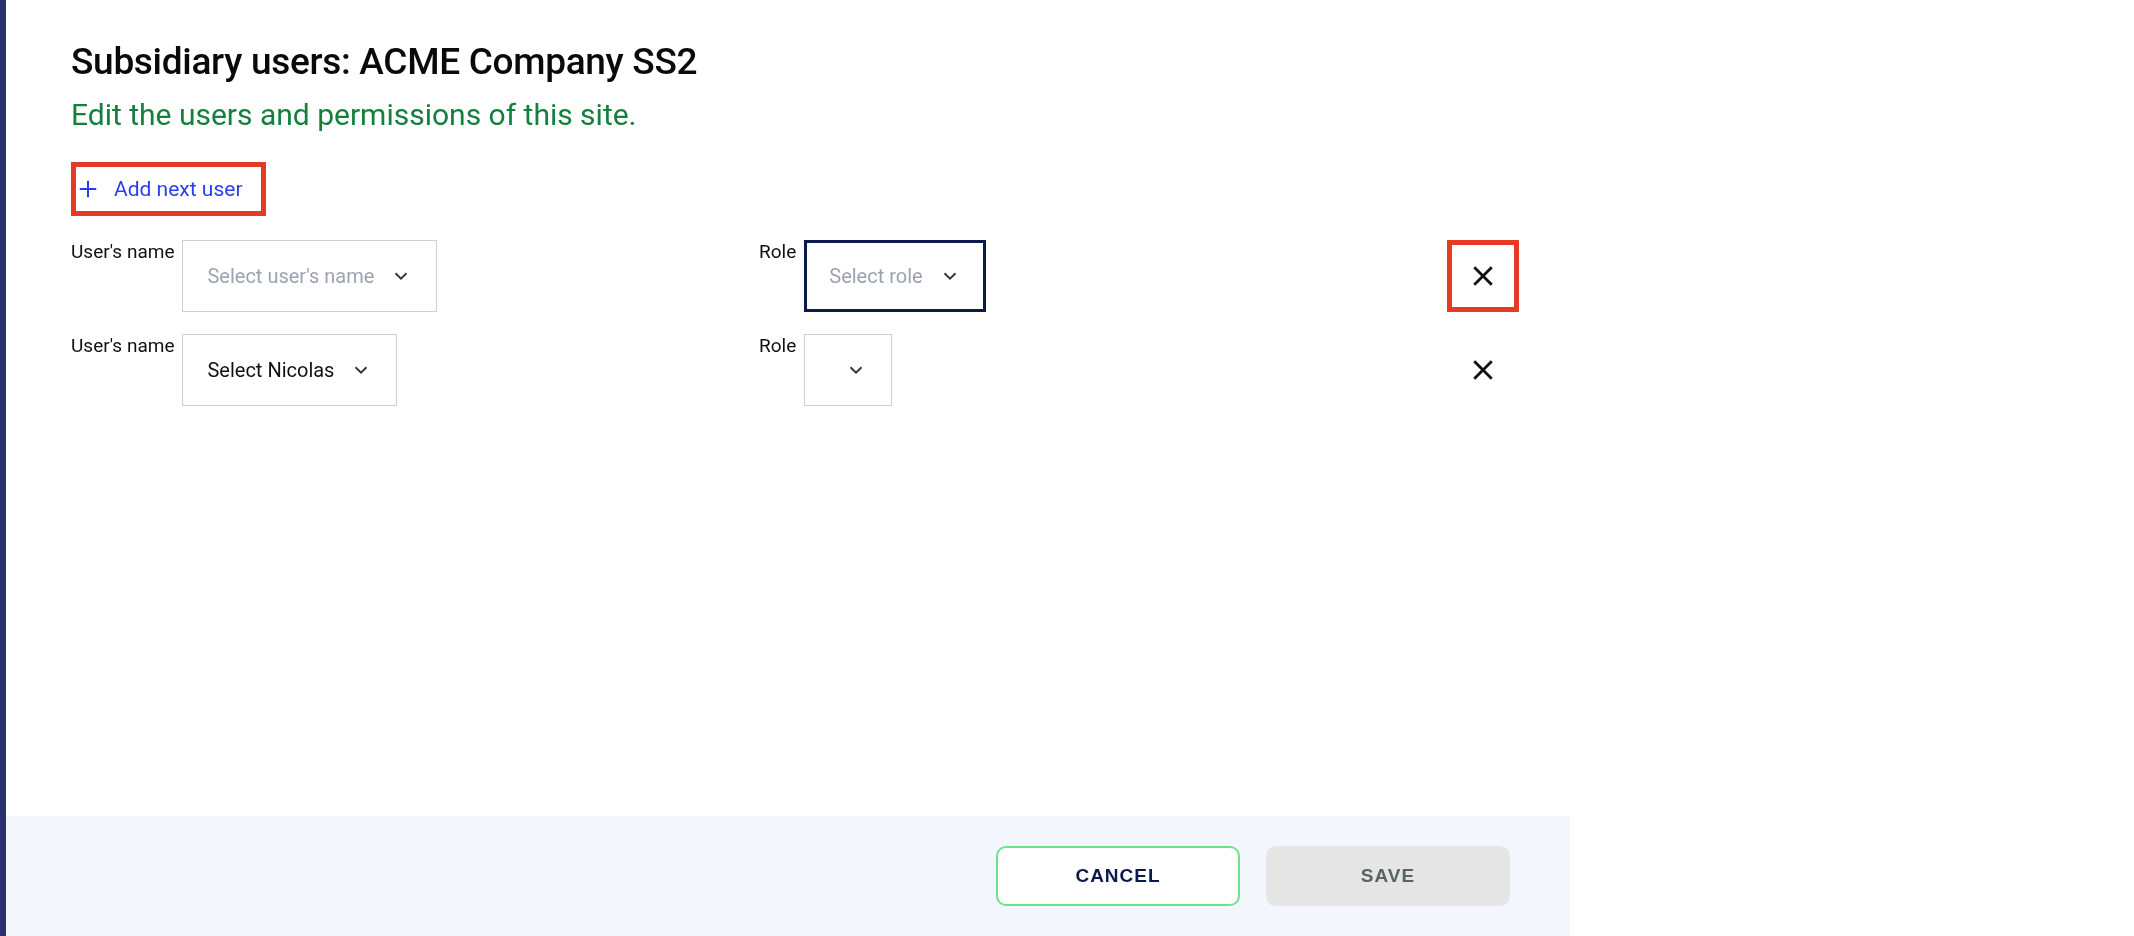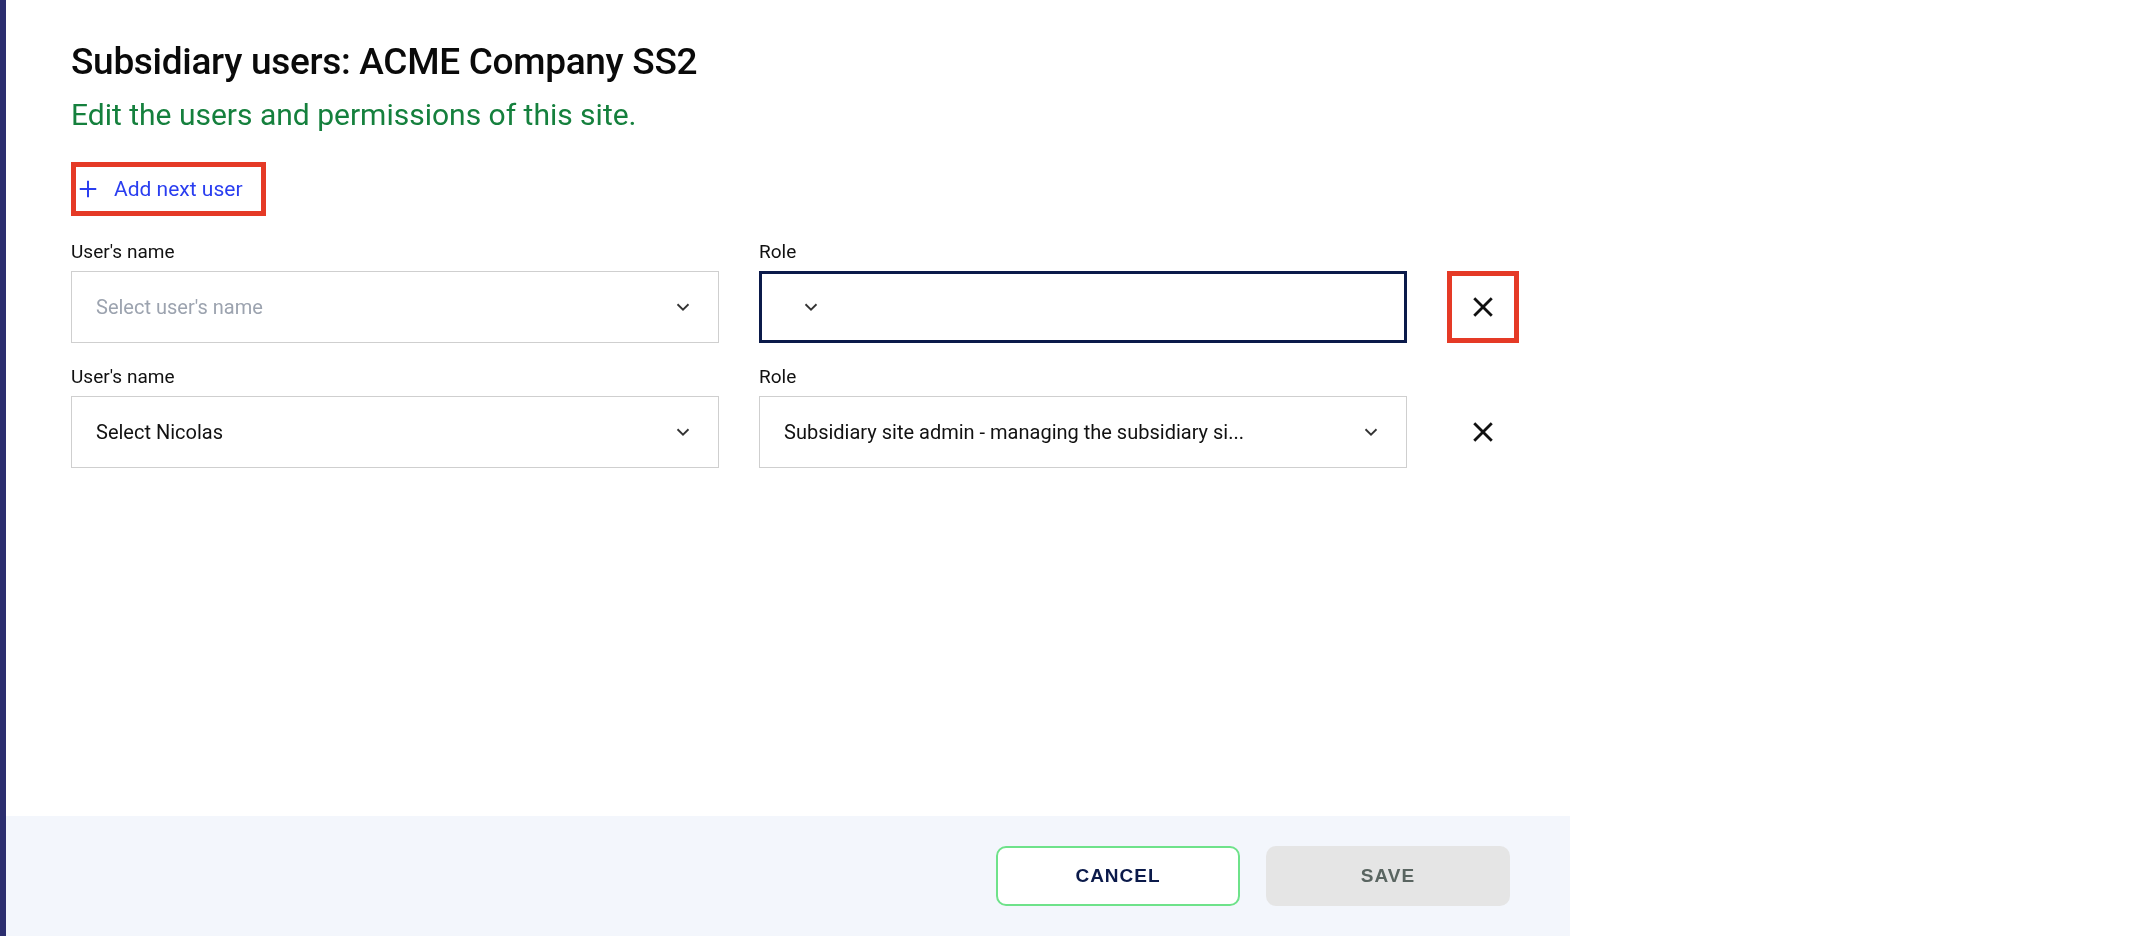--- a/index.html
+++ b/index.html
@@ -51,21 +51,21 @@
       font-weight: 400;
     }
     .rows { display: flex; flex-direction: column; gap: 22px; }
     .row {
       display: flex;
       gap: 40px;
       align-items: flex-end;
       width: 100%;
     }
     .field {
-      display: flex; flex-direction: column; gap: 8px;
+      display: flex; flex-direction: row; gap: 8px;
       flex: 0 0 648px;
     }
     .field-label {
       font-size: 19px;
       color: #111;
       font-weight: 400;
     }
     .select {
       height: 72px;
       border: 1px solid #cfcfcf;
@@ -148,20 +148,21 @@
           <span class="chev">
             <svg viewBox="0 0 24 24">
                 <polyline points="6 9 12 15 18 9"></polyline>
               </svg>
           </span>
         </div>
       </div>
       <div class="field">
         <div class="field-label">Role</div>
         <div class="select placeholder focused">
+          <span class="val">Select role</span>
           <span class="chev">
             <svg viewBox="0 0 24 24">
                 <polyline points="6 9 12 15 18 9"></polyline>
               </svg>
           </span>
         </div>
       </div>
       <div class="remove-col">
         <button class="remove-btn highlight">
           <svg viewBox="0 0 24 24" fill="none">
@@ -180,21 +181,20 @@
           <span class="chev">
             <svg viewBox="0 0 24 24">
                 <polyline points="6 9 12 15 18 9"></polyline>
               </svg>
           </span>
         </div>
       </div>
       <div class="field">
         <div class="field-label">Role</div>
         <div class="select">
-          <span class="val">Subsidiary site admin - managing the subsidiary si...</span>
           <span class="chev">
             <svg viewBox="0 0 24 24">
                 <polyline points="6 9 12 15 18 9"></polyline>
               </svg>
           </span>
         </div>
       </div>
       <div class="remove-col">
         <button class="remove-btn">
           <svg viewBox="0 0 24 24" fill="none">

